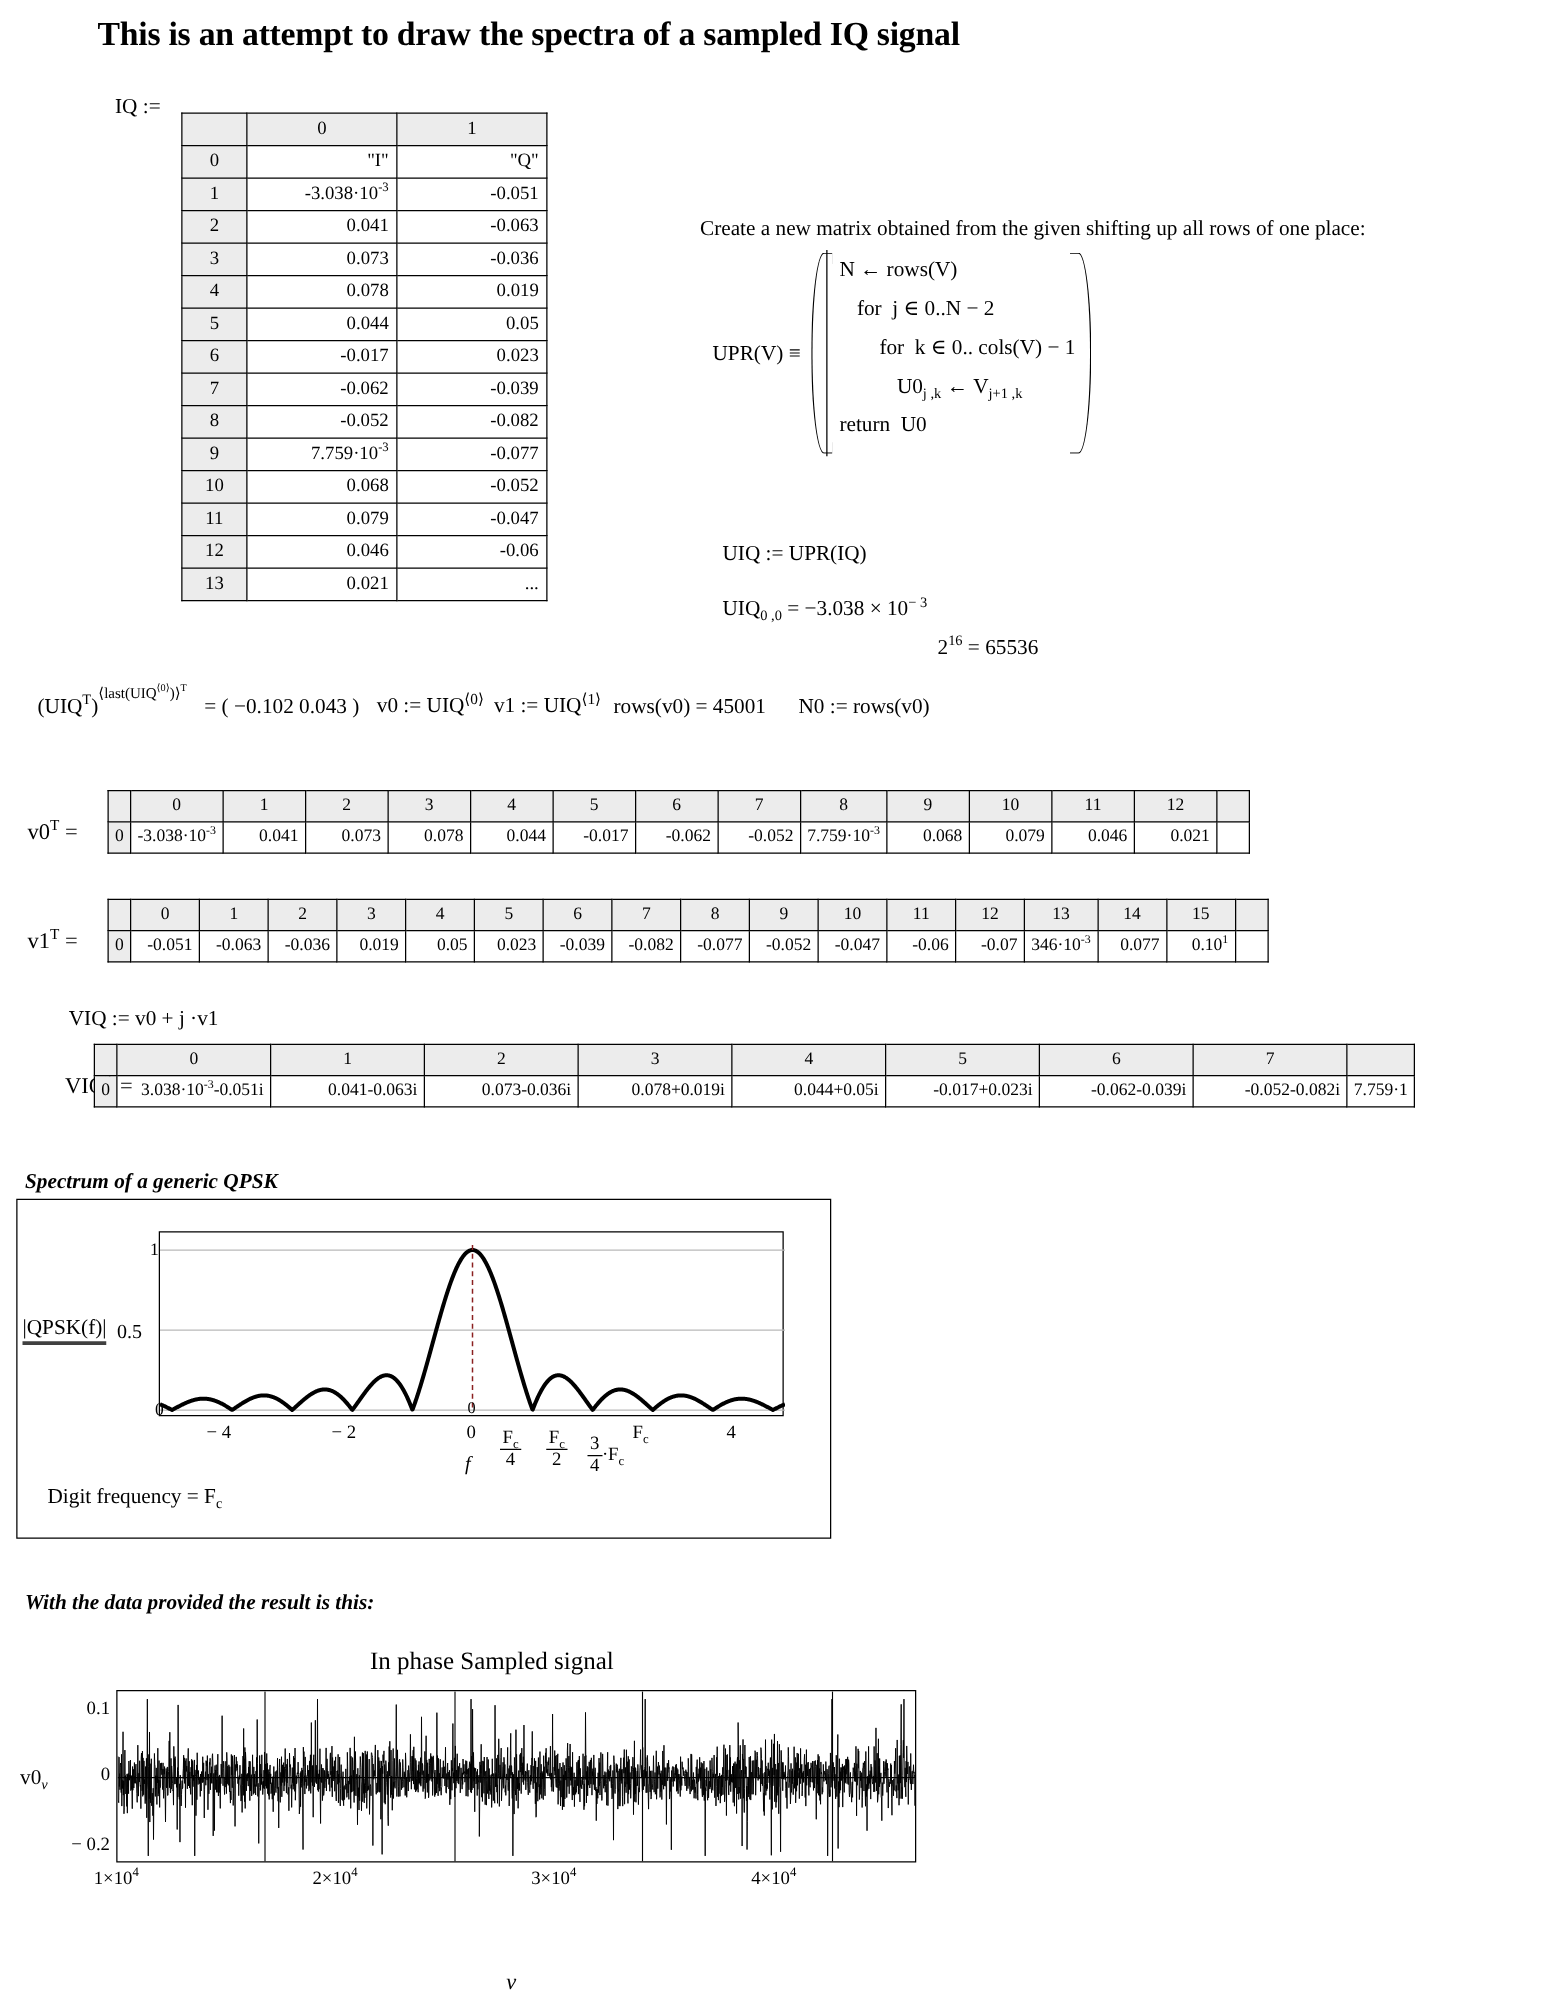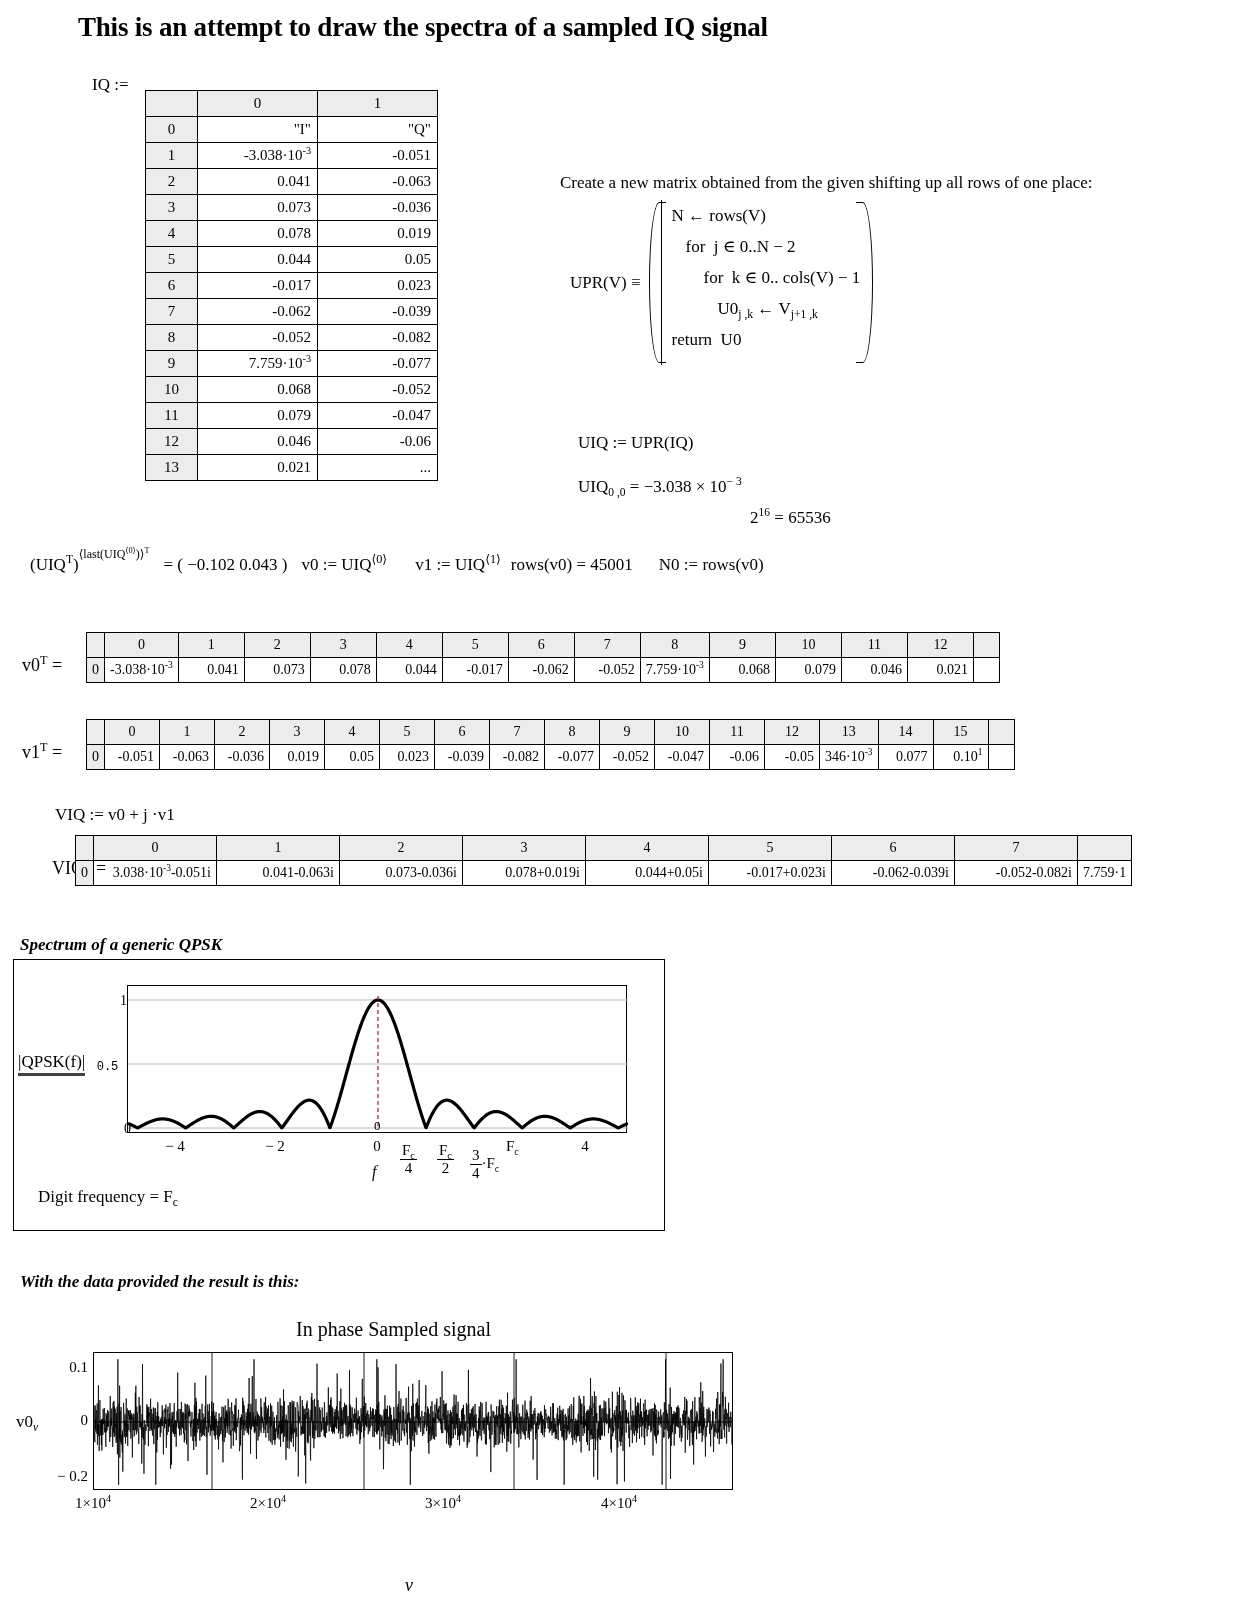--- a/index.html
+++ b/index.html
@@ -266,21 +266,21 @@
 <div class="abs math" id="uiq-def">UIQ&nbsp;:=&nbsp;UPR(IQ)</div>
 <div class="abs math" id="uiq-val">UIQ<sub>0&nbsp;,0</sub>&nbsp;=&nbsp;−3.038&nbsp;×&nbsp;10<sup>−&nbsp;3</sup></div>
 <div class="abs math" id="pow-val">2<sup>16</sup>&nbsp;=&nbsp;65536</div>
 
 <div class="abs" id="expr-row">
   <div style="display:flex; align-items:flex-end; font-size:17px; white-space:nowrap;justify-content:space-between;">
     <span style="position:relative; display:inline-block; margin-right:4px;">
       <span style="font-size:17px;">(UIQ<sup>T</sup>)</span><span style="position:relative; top:-12px; font-size:12px;">⟨last(UIQ<sup>⟨0⟩</sup>)⟩<sup>T</sup></span>
     </span>
     <span style="margin-left:10px; margin-right:14px;">= ( −0.102   0.043 )</span>
-    <span style="margin-right:28px;">v0&nbsp;:=&nbsp;UIQ<span class="vec">⟨0⟩</span></span>
+    <span style="margin-right:8px;">v0&nbsp;:=&nbsp;UIQ<span class="vec">⟨0⟩</span></span>
     <span style="margin-right:10px;">v1&nbsp;:=&nbsp;UIQ<span class="vec">⟨1⟩</span></span>
     <span style="margin-right:26px;">rows(v0) = 45001</span>
     <span>N0 := rows(v0)</span>
   </div>
 </div>
 
 <div class="abs lhs-label" id="v0-label">v0<sup>T</sup>&nbsp;=</div>
 <div class="abs" id="v0-table-wrap">
   <table class="rowtab" id="v0-table">
     <tbody>
@@ -353,21 +353,21 @@
           <td style="min-width: 55px;">-0.036</td>
           <td style="min-width: 55px;">0.019</td>
           <td style="min-width: 55px;">0.05</td>
           <td style="min-width: 55px;">0.023</td>
           <td style="min-width: 55px;">-0.039</td>
           <td style="min-width: 55px;">-0.082</td>
           <td style="min-width: 55px;">-0.077</td>
           <td style="min-width: 55px;">-0.052</td>
           <td style="min-width: 55px;">-0.047</td>
           <td style="min-width: 55px;">-0.06</td>
-          <td style="min-width: 55px;">-0.05</td>
+          <td style="min-width: 55px;">-0.07</td>
           <td style="min-width: 55px;">346·10<sup>-3</sup></td>
           <td style="min-width: 55px;">0.077</td>
           <td style="min-width: 55px;">0.10<sup>1</sup></td>
           <td style="min-width: 26px;"></td>
         </tr>
   </tbody>
     </table>
 </div>
 
 <div class="abs math" id="viq-def">VIQ := v0 + j ·v1</div>
@@ -401,21 +401,21 @@
         </tr>
   </tbody>
     </table>
 </div>
 
 <div class="abs" id="qpsk-heading">Spectrum of a generic QPSK</div>
 <div class="abs" id="qpsk-panel"></div>
 
 <div class="abs" id="qpsk-ylabel">
   <span class="bar">|QPSK(f)|</span>
-  <span style="font-size:12px; vertical-align:-3px;font-family:Liberation Mono, monospace;">&nbsp;0.5</span>
+  <span style="font-size:16px; vertical-align:-3px;">&nbsp;0.5</span>
 </div>
 
 <div class="abs" id="qpsk-plot">
   <svg width="500" height="148" viewBox="0 0 500 148">
     <line x1="0" y1="14" x2="500" y2="14" stroke="#b9b9b9" stroke-width="1"></line>
     <line x1="0" y1="78" x2="500" y2="78" stroke="#b9b9b9" stroke-width="1"></line>
     <line x1="0" y1="142" x2="500" y2="142" stroke="#b9b9b9" stroke-width="1"></line>
     <path id="sinc-path" fill="none" stroke="#000" stroke-width="3.2" stroke-linejoin="round" d="M0.00,137.39 L0.36,137.54 L0.71,137.68 L1.07,137.83 L1.43,137.98 L1.79,138.14 L2.14,138.29 L2.50,138.45 L2.86,138.61 L3.21,138.78 L3.57,138.94 L3.93,139.11 L4.29,139.28 L4.64,139.45 L5.00,139.63 L5.36,139.80 L5.71,139.98 L6.07,140.16 L6.43,140.34 L6.79,140.52 L7.14,140.70 L7.50,140.89 L7.86,141.07 L8.21,141.26 L8.57,141.45 L8.93,141.64 L9.29,141.82 L9.64,141.99 L10.00,141.79 L10.36,141.60 L10.71,141.41 L11.07,141.22 L11.43,141.03 L11.79,140.84 L12.14,140.65 L12.50,140.45 L12.86,140.26 L13.21,140.07 L13.57,139.88 L13.93,139.69 L14.29,139.50 L14.64,139.31 L15.00,139.13 L15.36,138.94 L15.71,138.76 L16.07,138.57 L16.43,138.39 L16.79,138.21 L17.14,138.03 L17.50,137.85 L17.86,137.67 L18.21,137.50 L18.57,137.32 L18.93,137.15 L19.29,136.98 L19.64,136.82 L20.00,136.65 L20.36,136.49 L20.71,136.33 L21.07,136.18 L21.43,136.02 L21.79,135.87 L22.14,135.72 L22.50,135.58 L22.86,135.43 L23.21,135.30 L23.57,135.16 L23.93,135.03 L24.29,134.90 L24.64,134.77 L25.00,134.65 L25.36,134.53 L25.71,134.42 L26.07,134.30 L26.43,134.20 L26.79,134.09 L27.14,133.99 L27.50,133.90 L27.86,133.81 L28.21,133.72 L28.57,133.64 L28.93,133.56 L29.29,133.48 L29.64,133.41 L30.00,133.35 L30.36,133.29 L30.71,133.23 L31.07,133.18 L31.43,133.13 L31.79,133.09 L32.14,133.05 L32.50,133.02 L32.86,132.99 L33.21,132.97 L33.57,132.95 L33.93,132.94 L34.29,132.93 L34.64,132.92 L35.00,132.92 L35.36,132.93 L35.71,132.94 L36.07,132.96 L36.43,132.98 L36.79,133.00 L37.14,133.04 L37.50,133.07 L37.86,133.11 L38.21,133.16 L38.57,133.21 L38.93,133.27 L39.29,133.33 L39.64,133.39 L40.00,133.46 L40.36,133.54 L40.71,133.62 L41.07,133.70 L41.43,133.79 L41.79,133.89 L42.14,133.99 L42.50,134.09 L42.86,134.20 L43.21,134.32 L43.57,134.43 L43.93,134.56 L44.29,134.68 L44.64,134.82 L45.00,134.95 L45.36,135.09 L45.71,135.24 L46.07,135.39 L46.43,135.54 L46.79,135.70 L47.14,135.86 L47.50,136.02 L47.86,136.19 L48.21,136.36 L48.57,136.54 L48.93,136.72 L49.29,136.90 L49.64,137.09 L50.00,137.28 L50.36,137.48 L50.71,137.67 L51.07,137.87 L51.43,138.07 L51.79,138.28 L52.14,138.49 L52.50,138.70 L52.86,138.91 L53.21,139.13 L53.57,139.35 L53.93,139.57 L54.29,139.79 L54.64,140.02 L55.00,140.24 L55.36,140.47 L55.71,140.70 L56.07,140.93 L56.43,141.17 L56.79,141.40 L57.14,141.64 L57.50,141.87 L57.86,141.89 L58.21,141.65 L58.57,141.41 L58.93,141.17 L59.29,140.93 L59.64,140.69 L60.00,140.45 L60.36,140.21 L60.71,139.97 L61.07,139.73 L61.43,139.49 L61.79,139.25 L62.14,139.01 L62.50,138.77 L62.86,138.53 L63.21,138.30 L63.57,138.06 L63.93,137.83 L64.29,137.59 L64.64,137.36 L65.00,137.13 L65.36,136.91 L65.71,136.68 L66.07,136.46 L66.43,136.23 L66.79,136.01 L67.14,135.80 L67.50,135.58 L67.86,135.37 L68.21,135.16 L68.57,134.95 L68.93,134.75 L69.29,134.55 L69.64,134.35 L70.00,134.16 L70.36,133.97 L70.71,133.79 L71.07,133.60 L71.43,133.42 L71.79,133.25 L72.14,133.08 L72.50,132.91 L72.86,132.75 L73.21,132.59 L73.57,132.44 L73.93,132.29 L74.29,132.15 L74.64,132.01 L75.00,131.87 L75.36,131.74 L75.71,131.62 L76.07,131.50 L76.43,131.39 L76.79,131.28 L77.14,131.17 L77.50,131.08 L77.86,130.98 L78.21,130.90 L78.57,130.82 L78.93,130.74 L79.29,130.67 L79.64,130.61 L80.00,130.55 L80.36,130.50 L80.71,130.45 L81.07,130.42 L81.43,130.38 L81.79,130.36 L82.14,130.33 L82.50,130.32 L82.86,130.31 L83.21,130.31 L83.57,130.32 L83.93,130.33 L84.29,130.34 L84.64,130.37 L85.00,130.40 L85.36,130.44 L85.71,130.48 L86.07,130.53 L86.43,130.58 L86.79,130.65 L87.14,130.72 L87.50,130.79 L87.86,130.87 L88.21,130.96 L88.57,131.06 L88.93,131.16 L89.29,131.27 L89.64,131.38 L90.00,131.50 L90.36,131.63 L90.71,131.76 L91.07,131.90 L91.43,132.05 L91.79,132.20 L92.14,132.35 L92.50,132.52 L92.86,132.69 L93.21,132.86 L93.57,133.04 L93.93,133.23 L94.29,133.42 L94.64,133.62 L95.00,133.82 L95.36,134.03 L95.71,134.25 L96.07,134.46 L96.43,134.69 L96.79,134.92 L97.14,135.15 L97.50,135.39 L97.86,135.64 L98.21,135.88 L98.57,136.14 L98.93,136.40 L99.29,136.66 L99.64,136.92 L100.00,137.19 L100.36,137.47 L100.71,137.74 L101.07,138.03 L101.43,138.31 L101.79,138.60 L102.14,138.89 L102.50,139.18 L102.86,139.48 L103.21,139.78 L103.57,140.09 L103.93,140.39 L104.29,140.70 L104.64,141.01 L105.00,141.32 L105.36,141.64 L105.71,141.95 L106.07,141.73 L106.43,141.41 L106.79,141.09 L107.14,140.77 L107.50,140.45 L107.86,140.13 L108.21,139.80 L108.57,139.48 L108.93,139.15 L109.29,138.83 L109.64,138.51 L110.00,138.18 L110.36,137.86 L110.71,137.53 L111.07,137.21 L111.43,136.89 L111.79,136.57 L112.14,136.25 L112.50,135.93 L112.86,135.62 L113.21,135.30 L113.57,134.99 L113.93,134.68 L114.29,134.38 L114.64,134.07 L115.00,133.77 L115.36,133.47 L115.71,133.17 L116.07,132.88 L116.43,132.59 L116.79,132.31 L117.14,132.02 L117.50,131.75 L117.86,131.47 L118.21,131.20 L118.57,130.94 L118.93,130.68 L119.29,130.42 L119.64,130.17 L120.00,129.92 L120.36,129.68 L120.71,129.45 L121.07,129.22 L121.43,128.99 L121.79,128.77 L122.14,128.56 L122.50,128.36 L122.86,128.16 L123.21,127.96 L123.57,127.78 L123.93,127.60 L124.29,127.42 L124.64,127.26 L125.00,127.10 L125.36,126.94 L125.71,126.80 L126.07,126.66 L126.43,126.53 L126.79,126.41 L127.14,126.30 L127.50,126.19 L127.86,126.09 L128.21,126.00 L128.57,125.92 L128.93,125.85 L129.29,125.78 L129.64,125.73 L130.00,125.68 L130.36,125.64 L130.71,125.61 L131.07,125.59 L131.43,125.57 L131.79,125.57 L132.14,125.57 L132.50,125.59 L132.86,125.61 L133.21,125.64 L133.57,125.68 L133.93,125.73 L134.29,125.79 L134.64,125.86 L135.00,125.94 L135.36,126.02 L135.71,126.12 L136.07,126.23 L136.43,126.34 L136.79,126.47 L137.14,126.60 L137.50,126.74 L137.86,126.89 L138.21,127.06 L138.57,127.23 L138.93,127.40 L139.29,127.59 L139.64,127.79 L140.00,128.00 L140.36,128.21 L140.71,128.44 L141.07,128.67 L141.43,128.91 L141.79,129.17 L142.14,129.43 L142.50,129.69 L142.86,129.97 L143.21,130.26 L143.57,130.55 L143.93,130.85 L144.29,131.16 L144.64,131.48 L145.00,131.81 L145.36,132.14 L145.71,132.48 L146.07,132.83 L146.43,133.19 L146.79,133.55 L147.14,133.92 L147.50,134.30 L147.86,134.69 L148.21,135.08 L148.57,135.47 L148.93,135.88 L149.29,136.29 L149.64,136.71 L150.00,137.13 L150.36,137.56 L150.71,137.99 L151.07,138.43 L151.43,138.87 L151.79,139.32 L152.14,139.78 L152.50,140.24 L152.86,140.70 L153.21,141.16 L153.57,141.64 L153.93,141.89 L154.29,141.41 L154.64,140.93 L155.00,140.45 L155.36,139.96 L155.71,139.47 L156.07,138.98 L156.43,138.48 L156.79,137.99 L157.14,137.49 L157.50,136.99 L157.86,136.49 L158.21,135.99 L158.57,135.49 L158.93,134.99 L159.29,134.49 L159.64,133.98 L160.00,133.48 L160.36,132.98 L160.71,132.48 L161.07,131.98 L161.43,131.49 L161.79,130.99 L162.14,130.50 L162.50,130.00 L162.86,129.52 L163.21,129.03 L163.57,128.55 L163.93,128.07 L164.29,127.59 L164.64,127.12 L165.00,126.65 L165.36,126.19 L165.71,125.73 L166.07,125.28 L166.43,124.83 L166.79,124.38 L167.14,123.95 L167.50,123.52 L167.86,123.09 L168.21,122.67 L168.57,122.26 L168.93,121.86 L169.29,121.46 L169.64,121.07 L170.00,120.69 L170.36,120.32 L170.71,119.96 L171.07,119.60 L171.43,119.26 L171.79,118.92 L172.14,118.59 L172.50,118.27 L172.86,117.97 L173.21,117.67 L173.57,117.38 L173.93,117.11 L174.29,116.84 L174.64,116.59 L175.00,116.34 L175.36,116.11 L175.71,115.90 L176.07,115.69 L176.43,115.50 L176.79,115.31 L177.14,115.15 L177.50,114.99 L177.86,114.85 L178.21,114.72 L178.57,114.60 L178.93,114.50 L179.29,114.42 L179.64,114.34 L180.00,114.28 L180.36,114.24 L180.71,114.21 L181.07,114.20 L181.43,114.20 L181.79,114.21 L182.14,114.24 L182.50,114.29 L182.86,114.35 L183.21,114.43 L183.57,114.52 L183.93,114.64 L184.29,114.76 L184.64,114.90 L185.00,115.06 L185.36,115.24 L185.71,115.43 L186.07,115.64 L186.43,115.87 L186.79,116.11 L187.14,116.37 L187.50,116.64 L187.86,116.94 L188.21,117.25 L188.57,117.58 L188.93,117.92 L189.29,118.28 L189.64,118.66 L190.00,119.06 L190.36,119.47 L190.71,119.91 L191.07,120.36 L191.43,120.82 L191.79,121.31 L192.14,121.81 L192.50,122.32 L192.86,122.86 L193.21,123.41 L193.57,123.98 L193.93,124.57 L194.29,125.17 L194.64,125.79 L195.00,126.43 L195.36,127.09 L195.71,127.76 L196.07,128.45 L196.43,129.15 L196.79,129.87 L197.14,130.61 L197.50,131.37 L197.86,132.14 L198.21,132.92 L198.57,133.72 L198.93,134.54 L199.29,135.38 L199.64,136.23 L200.00,137.09 L200.36,137.97 L200.71,138.86 L201.07,139.77 L201.43,140.70 L201.79,141.64 L202.14,141.41 L202.50,140.45 L202.86,139.47 L203.21,138.47 L203.57,137.46 L203.93,136.44 L204.29,135.41 L204.64,134.36 L205.00,133.31 L205.36,132.24 L205.71,131.15 L206.07,130.06 L206.43,128.95 L206.79,127.84 L207.14,126.71 L207.50,125.57 L207.86,124.42 L208.21,123.27 L208.57,122.10 L208.93,120.92 L209.29,119.74 L209.64,118.54 L210.00,117.34 L210.36,116.13 L210.71,114.91 L211.07,113.68 L211.43,112.45 L211.79,111.20 L212.14,109.96 L212.50,108.70 L212.86,107.44 L213.21,106.18 L213.57,104.91 L213.93,103.64 L214.29,102.36 L214.64,101.07 L215.00,99.79 L215.36,98.50 L215.71,97.20 L216.07,95.91 L216.43,94.61 L216.79,93.31 L217.14,92.01 L217.50,90.71 L217.86,89.41 L218.21,88.10 L218.57,86.80 L218.93,85.50 L219.29,84.20 L219.64,82.90 L220.00,81.60 L220.36,80.30 L220.71,79.01 L221.07,77.72 L221.43,76.43 L221.79,75.14 L222.14,73.86 L222.50,72.58 L222.86,71.31 L223.21,70.05 L223.57,68.78 L223.93,67.53 L224.29,66.28 L224.64,65.04 L225.00,63.80 L225.36,62.57 L225.71,61.35 L226.07,60.14 L226.43,58.94 L226.79,57.74 L227.14,56.56 L227.50,55.38 L227.86,54.21 L228.21,53.06 L228.57,51.91 L228.93,50.78 L229.29,49.66 L229.64,48.55 L230.00,47.45 L230.36,46.36 L230.71,45.29 L231.07,44.23 L231.43,43.18 L231.79,42.15 L232.14,41.13 L232.50,40.13 L232.86,39.14 L233.21,38.17 L233.57,37.21 L233.93,36.26 L234.29,35.34 L234.64,34.43 L235.00,33.53 L235.36,32.66 L235.71,31.80 L236.07,30.95 L236.43,30.13 L236.79,29.32 L237.14,28.54 L237.50,27.77 L237.86,27.02 L238.21,26.28 L238.57,25.57 L238.93,24.88 L239.29,24.20 L239.64,23.55 L240.00,22.92 L240.36,22.30 L240.71,21.71 L241.07,21.14 L241.43,20.59 L241.79,20.06 L242.14,19.55 L242.50,19.06 L242.86,18.60 L243.21,18.15 L243.57,17.73 L243.93,17.33 L244.29,16.95 L244.64,16.60 L245.00,16.27 L245.36,15.95 L245.71,15.67 L246.07,15.40 L246.43,15.16 L246.79,14.94 L247.14,14.74 L247.50,14.57 L247.86,14.42 L248.21,14.29 L248.57,14.19 L248.93,14.10 L249.29,14.05 L249.64,14.01 L250.00,14.00 L250.36,14.01 L250.71,14.05 L251.07,14.10 L251.43,14.19 L251.79,14.29 L252.14,14.42 L252.50,14.57 L252.86,14.74 L253.21,14.94 L253.57,15.16 L253.93,15.40 L254.29,15.67 L254.64,15.95 L255.00,16.27 L255.36,16.60 L255.71,16.95 L256.07,17.33 L256.43,17.73 L256.79,18.15 L257.14,18.60 L257.50,19.06 L257.86,19.55 L258.21,20.06 L258.57,20.59 L258.93,21.14 L259.29,21.71 L259.64,22.30 L260.00,22.92 L260.36,23.55 L260.71,24.20 L261.07,24.88 L261.43,25.57 L261.79,26.28 L262.14,27.02 L262.50,27.77 L262.86,28.54 L263.21,29.32 L263.57,30.13 L263.93,30.95 L264.29,31.80 L264.64,32.66 L265.00,33.53 L265.36,34.43 L265.71,35.34 L266.07,36.26 L266.43,37.21 L266.79,38.17 L267.14,39.14 L267.50,40.13 L267.86,41.13 L268.21,42.15 L268.57,43.18 L268.93,44.23 L269.29,45.29 L269.64,46.36 L270.00,47.45 L270.36,48.55 L270.71,49.66 L271.07,50.78 L271.43,51.91 L271.79,53.06 L272.14,54.21 L272.50,55.38 L272.86,56.56 L273.21,57.74 L273.57,58.94 L273.93,60.14 L274.29,61.35 L274.64,62.57 L275.00,63.80 L275.36,65.04 L275.71,66.28 L276.07,67.53 L276.43,68.78 L276.79,70.05 L277.14,71.31 L277.50,72.58 L277.86,73.86 L278.21,75.14 L278.57,76.43 L278.93,77.72 L279.29,79.01 L279.64,80.30 L280.00,81.60 L280.36,82.90 L280.71,84.20 L281.07,85.50 L281.43,86.80 L281.79,88.10 L282.14,89.41 L282.50,90.71 L282.86,92.01 L283.21,93.31 L283.57,94.61 L283.93,95.91 L284.29,97.20 L284.64,98.50 L285.00,99.79 L285.36,101.07 L285.71,102.36 L286.07,103.64 L286.43,104.91 L286.79,106.18 L287.14,107.44 L287.50,108.70 L287.86,109.96 L288.21,111.20 L288.57,112.45 L288.93,113.68 L289.29,114.91 L289.64,116.13 L290.00,117.34 L290.36,118.54 L290.71,119.74 L291.07,120.92 L291.43,122.10 L291.79,123.27 L292.14,124.42 L292.50,125.57 L292.86,126.71 L293.21,127.84 L293.57,128.95 L293.93,130.06 L294.29,131.15 L294.64,132.24 L295.00,133.31 L295.36,134.36 L295.71,135.41 L296.07,136.44 L296.43,137.46 L296.79,138.47 L297.14,139.47 L297.50,140.45 L297.86,141.41 L298.21,141.64 L298.57,140.70 L298.93,139.77 L299.29,138.86 L299.64,137.97 L300.00,137.09 L300.36,136.23 L300.71,135.38 L301.07,134.54 L301.43,133.72 L301.79,132.92 L302.14,132.14 L302.50,131.37 L302.86,130.61 L303.21,129.87 L303.57,129.15 L303.93,128.45 L304.29,127.76 L304.64,127.09 L305.00,126.43 L305.36,125.79 L305.71,125.17 L306.07,124.57 L306.43,123.98 L306.79,123.41 L307.14,122.86 L307.50,122.32 L307.86,121.81 L308.21,121.31 L308.57,120.82 L308.93,120.36 L309.29,119.91 L309.64,119.47 L310.00,119.06 L310.36,118.66 L310.71,118.28 L311.07,117.92 L311.43,117.58 L311.79,117.25 L312.14,116.94 L312.50,116.64 L312.86,116.37 L313.21,116.11 L313.57,115.87 L313.93,115.64 L314.29,115.43 L314.64,115.24 L315.00,115.06 L315.36,114.90 L315.71,114.76 L316.07,114.64 L316.43,114.52 L316.79,114.43 L317.14,114.35 L317.50,114.29 L317.86,114.24 L318.21,114.21 L318.57,114.20 L318.93,114.20 L319.29,114.21 L319.64,114.24 L320.00,114.28 L320.36,114.34 L320.71,114.42 L321.07,114.50 L321.43,114.60 L321.79,114.72 L322.14,114.85 L322.50,114.99 L322.86,115.15 L323.21,115.31 L323.57,115.50 L323.93,115.69 L324.29,115.90 L324.64,116.11 L325.00,116.34 L325.36,116.59 L325.71,116.84 L326.07,117.11 L326.43,117.38 L326.79,117.67 L327.14,117.97 L327.50,118.27 L327.86,118.59 L328.21,118.92 L328.57,119.26 L328.93,119.60 L329.29,119.96 L329.64,120.32 L330.00,120.69 L330.36,121.07 L330.71,121.46 L331.07,121.86 L331.43,122.26 L331.79,122.67 L332.14,123.09 L332.50,123.52 L332.86,123.95 L333.21,124.38 L333.57,124.83 L333.93,125.28 L334.29,125.73 L334.64,126.19 L335.00,126.65 L335.36,127.12 L335.71,127.59 L336.07,128.07 L336.43,128.55 L336.79,129.03 L337.14,129.52 L337.50,130.00 L337.86,130.50 L338.21,130.99 L338.57,131.49 L338.93,131.98 L339.29,132.48 L339.64,132.98 L340.00,133.48 L340.36,133.98 L340.71,134.49 L341.07,134.99 L341.43,135.49 L341.79,135.99 L342.14,136.49 L342.50,136.99 L342.86,137.49 L343.21,137.99 L343.57,138.48 L343.93,138.98 L344.29,139.47 L344.64,139.96 L345.00,140.45 L345.36,140.93 L345.71,141.41 L346.07,141.89 L346.43,141.64 L346.79,141.16 L347.14,140.70 L347.50,140.24 L347.86,139.78 L348.21,139.32 L348.57,138.87 L348.93,138.43 L349.29,137.99 L349.64,137.56 L350.00,137.13 L350.36,136.71 L350.71,136.29 L351.07,135.88 L351.43,135.47 L351.79,135.08 L352.14,134.69 L352.50,134.30 L352.86,133.92 L353.21,133.55 L353.57,133.19 L353.93,132.83 L354.29,132.48 L354.64,132.14 L355.00,131.81 L355.36,131.48 L355.71,131.16 L356.07,130.85 L356.43,130.55 L356.79,130.26 L357.14,129.97 L357.50,129.69 L357.86,129.43 L358.21,129.17 L358.57,128.91 L358.93,128.67 L359.29,128.44 L359.64,128.21 L360.00,128.00 L360.36,127.79 L360.71,127.59 L361.07,127.40 L361.43,127.23 L361.79,127.06 L362.14,126.89 L362.50,126.74 L362.86,126.60 L363.21,126.47 L363.57,126.34 L363.93,126.23 L364.29,126.12 L364.64,126.02 L365.00,125.94 L365.36,125.86 L365.71,125.79 L366.07,125.73 L366.43,125.68 L366.79,125.64 L367.14,125.61 L367.50,125.59 L367.86,125.57 L368.21,125.57 L368.57,125.57 L368.93,125.59 L369.29,125.61 L369.64,125.64 L370.00,125.68 L370.36,125.73 L370.71,125.78 L371.07,125.85 L371.43,125.92 L371.79,126.00 L372.14,126.09 L372.50,126.19 L372.86,126.30 L373.21,126.41 L373.57,126.53 L373.93,126.66 L374.29,126.80 L374.64,126.94 L375.00,127.10 L375.36,127.26 L375.71,127.42 L376.07,127.60 L376.43,127.78 L376.79,127.96 L377.14,128.16 L377.50,128.36 L377.86,128.56 L378.21,128.77 L378.57,128.99 L378.93,129.22 L379.29,129.45 L379.64,129.68 L380.00,129.92 L380.36,130.17 L380.71,130.42 L381.07,130.68 L381.43,130.94 L381.79,131.20 L382.14,131.47 L382.50,131.75 L382.86,132.02 L383.21,132.31 L383.57,132.59 L383.93,132.88 L384.29,133.17 L384.64,133.47 L385.00,133.77 L385.36,134.07 L385.71,134.38 L386.07,134.68 L386.43,134.99 L386.79,135.30 L387.14,135.62 L387.50,135.93 L387.86,136.25 L388.21,136.57 L388.57,136.89 L388.93,137.21 L389.29,137.53 L389.64,137.86 L390.00,138.18 L390.36,138.51 L390.71,138.83 L391.07,139.15 L391.43,139.48 L391.79,139.80 L392.14,140.13 L392.50,140.45 L392.86,140.77 L393.21,141.09 L393.57,141.41 L393.93,141.73 L394.29,141.95 L394.64,141.64 L395.00,141.32 L395.36,141.01 L395.71,140.70 L396.07,140.39 L396.43,140.09 L396.79,139.78 L397.14,139.48 L397.50,139.18 L397.86,138.89 L398.21,138.60 L398.57,138.31 L398.93,138.03 L399.29,137.74 L399.64,137.47 L400.00,137.19 L400.36,136.92 L400.71,136.66 L401.07,136.40 L401.43,136.14 L401.79,135.88 L402.14,135.64 L402.50,135.39 L402.86,135.15 L403.21,134.92 L403.57,134.69 L403.93,134.46 L404.29,134.25 L404.64,134.03 L405.00,133.82 L405.36,133.62 L405.71,133.42 L406.07,133.23 L406.43,133.04 L406.79,132.86 L407.14,132.69 L407.50,132.52 L407.86,132.35 L408.21,132.20 L408.57,132.05 L408.93,131.90 L409.29,131.76 L409.64,131.63 L410.00,131.50 L410.36,131.38 L410.71,131.27 L411.07,131.16 L411.43,131.06 L411.79,130.96 L412.14,130.87 L412.50,130.79 L412.86,130.72 L413.21,130.65 L413.57,130.58 L413.93,130.53 L414.29,130.48 L414.64,130.44 L415.00,130.40 L415.36,130.37 L415.71,130.34 L416.07,130.33 L416.43,130.32 L416.79,130.31 L417.14,130.31 L417.50,130.32 L417.86,130.33 L418.21,130.36 L418.57,130.38 L418.93,130.42 L419.29,130.45 L419.64,130.50 L420.00,130.55 L420.36,130.61 L420.71,130.67 L421.07,130.74 L421.43,130.82 L421.79,130.90 L422.14,130.98 L422.50,131.08 L422.86,131.17 L423.21,131.28 L423.57,131.39 L423.93,131.50 L424.29,131.62 L424.64,131.74 L425.00,131.87 L425.36,132.01 L425.71,132.15 L426.07,132.29 L426.43,132.44 L426.79,132.59 L427.14,132.75 L427.50,132.91 L427.86,133.08 L428.21,133.25 L428.57,133.42 L428.93,133.60 L429.29,133.79 L429.64,133.97 L430.00,134.16 L430.36,134.35 L430.71,134.55 L431.07,134.75 L431.43,134.95 L431.79,135.16 L432.14,135.37 L432.50,135.58 L432.86,135.80 L433.21,136.01 L433.57,136.23 L433.93,136.46 L434.29,136.68 L434.64,136.91 L435.00,137.13 L435.36,137.36 L435.71,137.59 L436.07,137.83 L436.43,138.06 L436.79,138.30 L437.14,138.53 L437.50,138.77 L437.86,139.01 L438.21,139.25 L438.57,139.49 L438.93,139.73 L439.29,139.97 L439.64,140.21 L440.00,140.45 L440.36,140.69 L440.71,140.93 L441.07,141.17 L441.43,141.41 L441.79,141.65 L442.14,141.89 L442.50,141.87 L442.86,141.64 L443.21,141.40 L443.57,141.17 L443.93,140.93 L444.29,140.70 L444.64,140.47 L445.00,140.24 L445.36,140.02 L445.71,139.79 L446.07,139.57 L446.43,139.35 L446.79,139.13 L447.14,138.91 L447.50,138.70 L447.86,138.49 L448.21,138.28 L448.57,138.07 L448.93,137.87 L449.29,137.67 L449.64,137.48 L450.00,137.28 L450.36,137.09 L450.71,136.90 L451.07,136.72 L451.43,136.54 L451.79,136.36 L452.14,136.19 L452.50,136.02 L452.86,135.86 L453.21,135.70 L453.57,135.54 L453.93,135.39 L454.29,135.24 L454.64,135.09 L455.00,134.95 L455.36,134.82 L455.71,134.68 L456.07,134.56 L456.43,134.43 L456.79,134.32 L457.14,134.20 L457.50,134.09 L457.86,133.99 L458.21,133.89 L458.57,133.79 L458.93,133.70 L459.29,133.62 L459.64,133.54 L460.00,133.46 L460.36,133.39 L460.71,133.33 L461.07,133.27 L461.43,133.21 L461.79,133.16 L462.14,133.11 L462.50,133.07 L462.86,133.04 L463.21,133.00 L463.57,132.98 L463.93,132.96 L464.29,132.94 L464.64,132.93 L465.00,132.92 L465.36,132.92 L465.71,132.93 L466.07,132.94 L466.43,132.95 L466.79,132.97 L467.14,132.99 L467.50,133.02 L467.86,133.05 L468.21,133.09 L468.57,133.13 L468.93,133.18 L469.29,133.23 L469.64,133.29 L470.00,133.35 L470.36,133.41 L470.71,133.48 L471.07,133.56 L471.43,133.64 L471.79,133.72 L472.14,133.81 L472.50,133.90 L472.86,133.99 L473.21,134.09 L473.57,134.20 L473.93,134.30 L474.29,134.42 L474.64,134.53 L475.00,134.65 L475.36,134.77 L475.71,134.90 L476.07,135.03 L476.43,135.16 L476.79,135.30 L477.14,135.43 L477.50,135.58 L477.86,135.72 L478.21,135.87 L478.57,136.02 L478.93,136.18 L479.29,136.33 L479.64,136.49 L480.00,136.65 L480.36,136.82 L480.71,136.98 L481.07,137.15 L481.43,137.32 L481.79,137.50 L482.14,137.67 L482.50,137.85 L482.86,138.03 L483.21,138.21 L483.57,138.39 L483.93,138.57 L484.29,138.76 L484.64,138.94 L485.00,139.13 L485.36,139.31 L485.71,139.50 L486.07,139.69 L486.43,139.88 L486.79,140.07 L487.14,140.26 L487.50,140.45 L487.86,140.65 L488.21,140.84 L488.57,141.03 L488.93,141.22 L489.29,141.41 L489.64,141.60 L490.00,141.79 L490.36,141.99 L490.71,141.82 L491.07,141.64 L491.43,141.45 L491.79,141.26 L492.14,141.07 L492.50,140.89 L492.86,140.70 L493.21,140.52 L493.57,140.34 L493.93,140.16 L494.29,139.98 L494.64,139.80 L495.00,139.63 L495.36,139.45 L495.71,139.28 L496.07,139.11 L496.43,138.94 L496.79,138.78 L497.14,138.61 L497.50,138.45 L497.86,138.29 L498.21,138.14 L498.57,137.98 L498.93,137.83 L499.29,137.68 L499.64,137.54 L500.00,137.39"></path>
     <line x1="250" y1="10" x2="250" y2="142" stroke="#8b2020" stroke-width="1.2" stroke-dasharray="4,3"></line>
   </svg>

